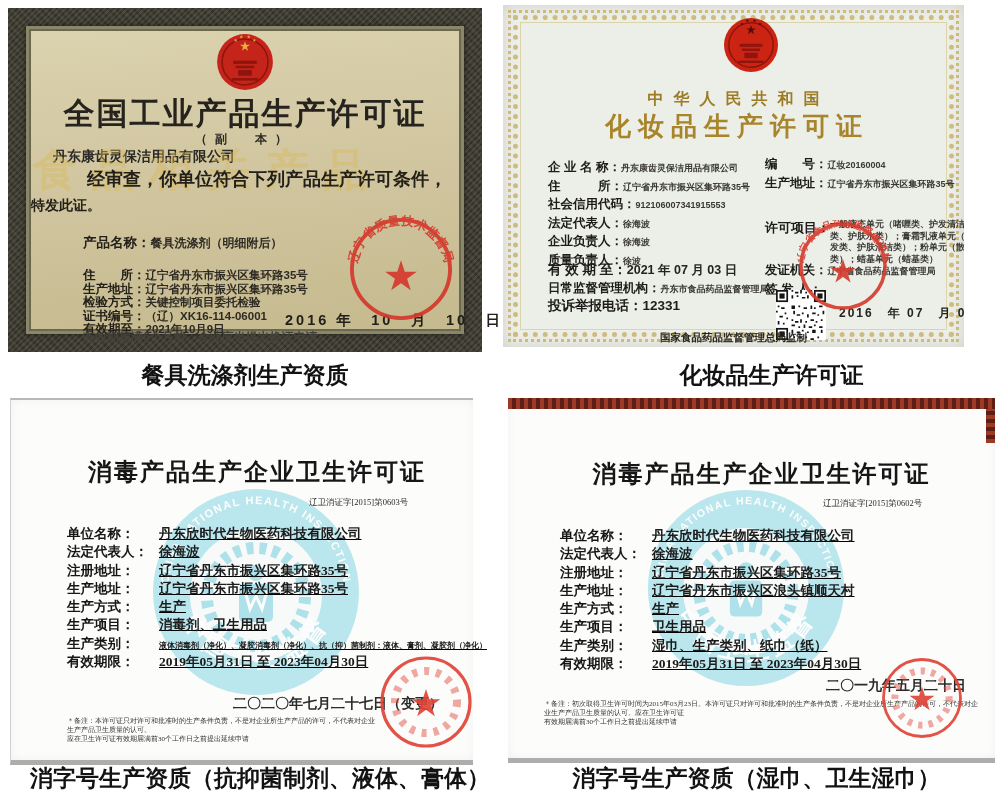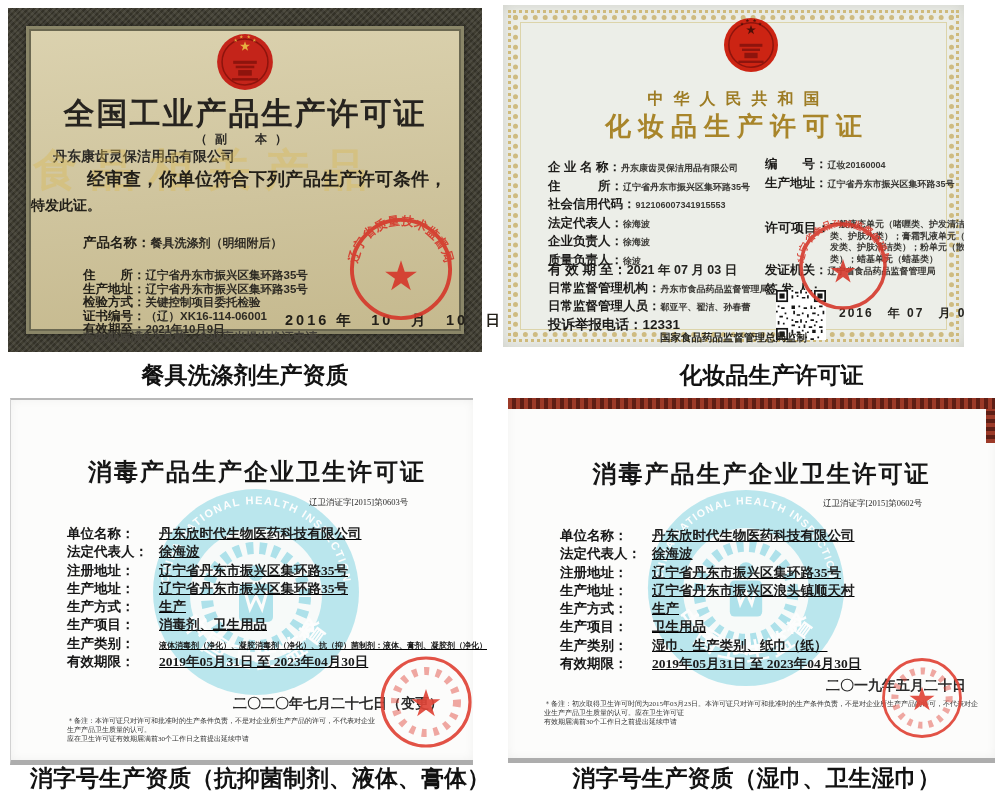--- a/index.html
+++ b/index.html
@@ -195,21 +195,20 @@
       <div class="crow"><span class="lbl">生产地址：</span><span class="val">辽宁省丹东市振兴区集环路35号</span></div>
       <div class="c2-permit">
         <span class="lbl">许可项目：</span>
         <span class="val">一般液态单元（啫喱类、护发清洁类、护肤水类）；膏霜乳液单元（护发类、护肤清洁类）；粉单元（散粉类）；蜡基单元（蜡基类）</span>
       </div>
     </div>
 
     <div class="c2-bl">
       <div class="crow big"><span class="lbl">有 效 期 至：</span><span class="val">2021 年 07 月 03 日</span></div>
       <div class="crow"><span class="lbl">日常监督管理机构：</span><span class="val">丹东市食品药品监督管理局</span></div>
-      <div class="crow"><span class="lbl">日常监督管理人员：</span><span class="val">郗亚平、翟洁、孙春蕾</span></div>
       <div class="crow c2-hotline"><span class="lbl">投诉举报电话：</span><span class="val">12331</span></div>
     </div>
 
     <div class="c2-br">
       <div class="crow"><span class="lbl">发证机关：</span><span class="val">辽宁省食品药品监督管理局</span></div>
       <div class="crow"><span class="lbl">签 发 人：</span><span class="val"></span></div>
     </div>
 
     <svg class="c2-qr" viewBox="0 0 29 29">
       <rect width="29" height="29" fill="#fff"></rect>

